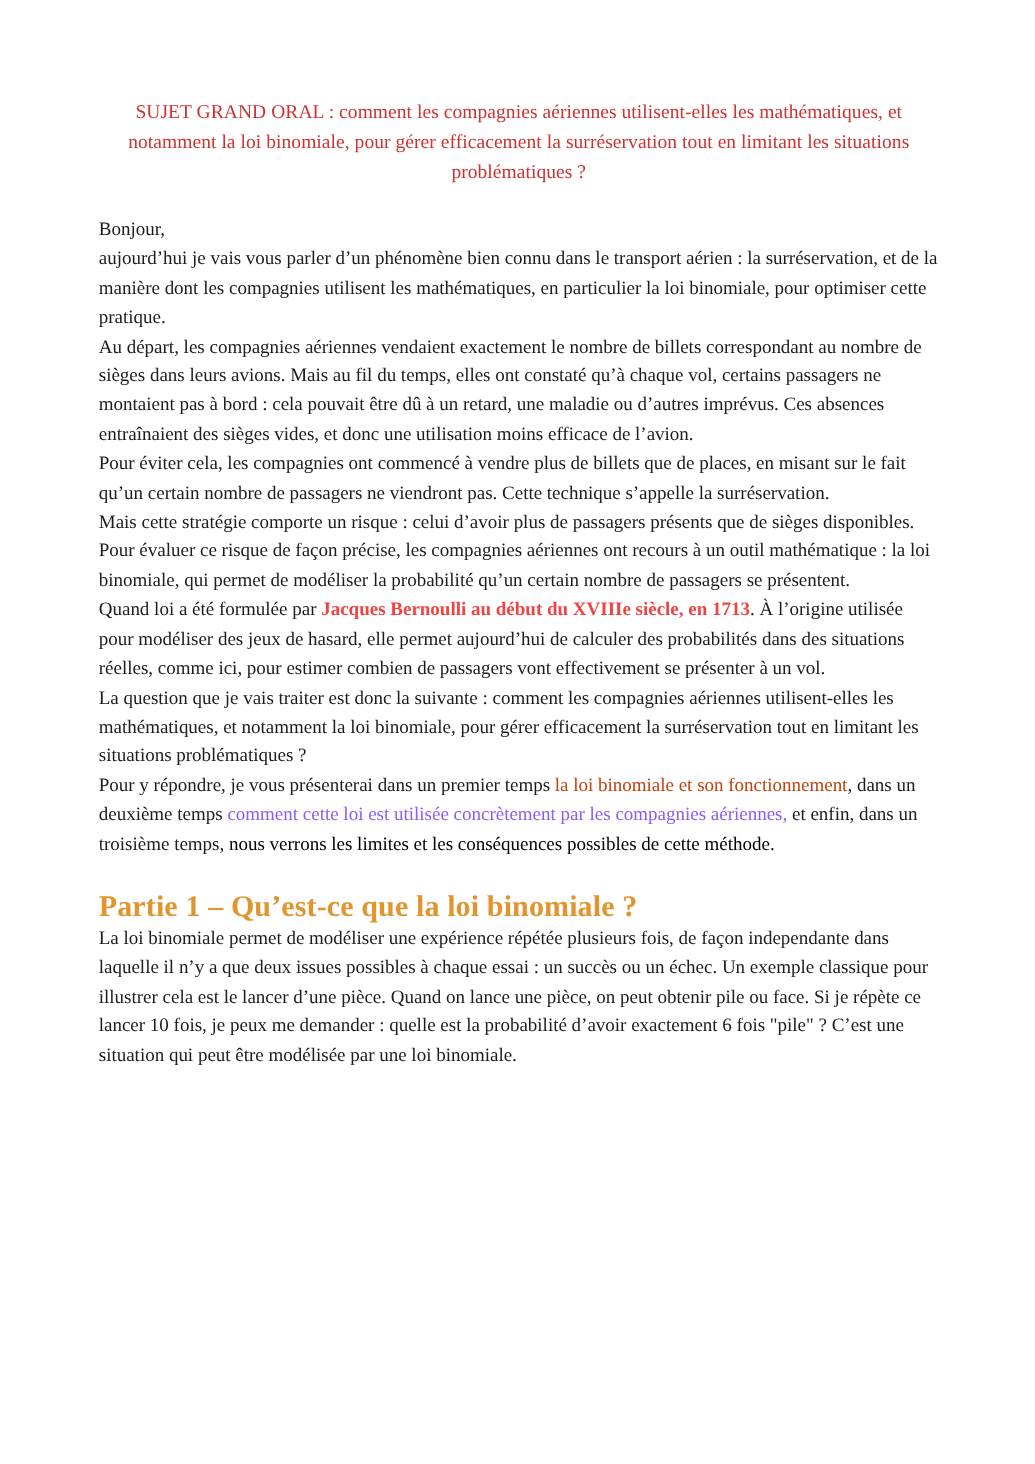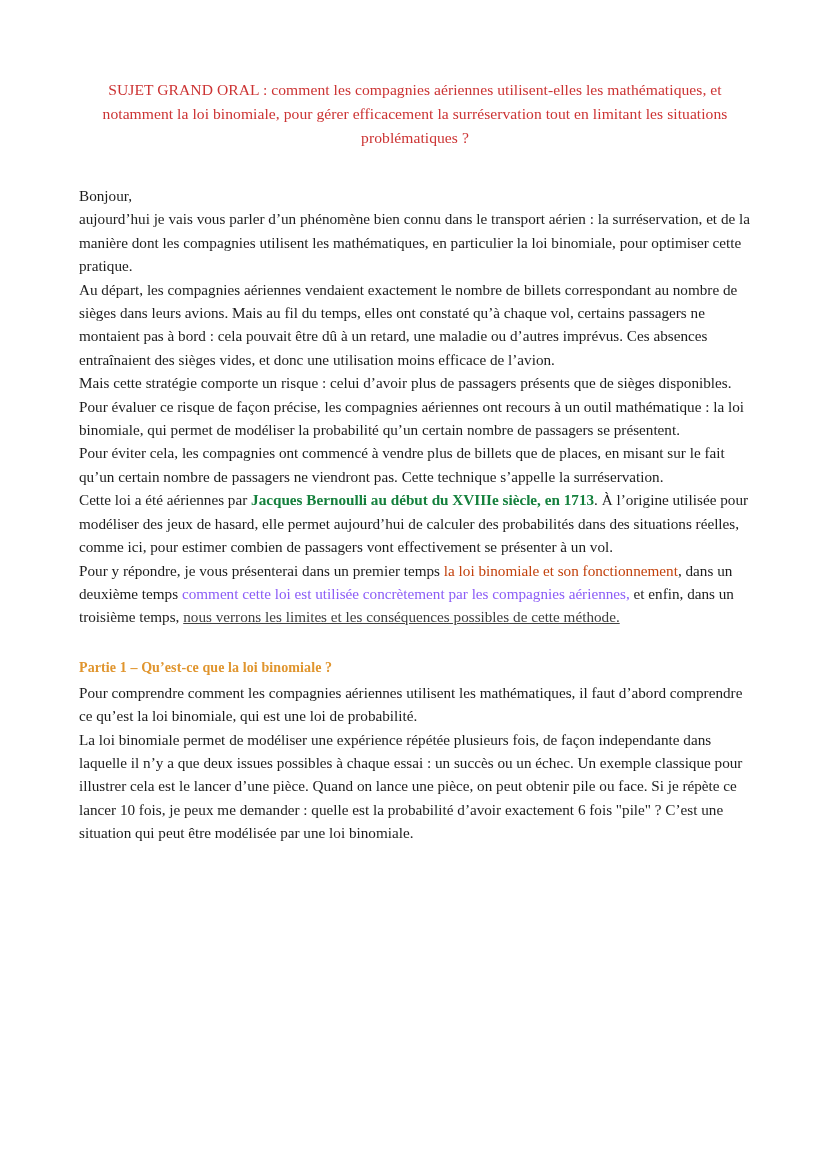--- a/index.html
+++ b/index.html
@@ -46,35 +46,35 @@
   
   .para {
     margin: 0;
     font-size: 15.2px;
     line-height: 23.4px;
     color: #1c1c1c;
     text-align: left;
   }
   .para + .para { }
 
-  .para-first { margin-top: 34px; }
+  .para-first { margin-top: 22px; }
 
   .tight { margin-top: 0 !important; }
 
-  .bold { font-weight: bold; color: #15803d; }
+  .bold { font-weight: bold; color: #ef4444; }
 
   .c-orange { color: #c2410c; }
   .c-red    { color: #8b5cf6; }
-  .c-green  { color: #404040; text-decoration: underline; }
+  .c-green  { color: #000000; }
 
   
   .section-heading {
     margin: 0;
     padding-top: 26px;
-    font-size: 14px;
+    font-size: 24px;
     line-height: 26px;
     font-weight: bold;
     color: #e0952e;
     letter-spacing: 0.1px;
   }
   .after-heading { margin-top: 13px; }
 </style>
 </head>
 <body>
 
@@ -83,33 +83,33 @@
 
     <h1 class="doc-title">SUJET GRAND ORAL : comment les compagnies aériennes utilisent-elles les mathématiques, et notamment la loi binomiale, pour gérer efficacement la surréservation tout en limitant les situations problématiques ?</h1>
 
     <p class="para para-first">
       <span>Bonjour,</span><br>
       <span>aujourd’hui je vais vous parler d’un phénomène bien connu dans le transport aérien : la surréservation, et de la manière dont les compagnies utilisent les mathématiques, en particulier la loi binomiale, pour optimiser cette pratique.</span>
     </p>
 
     <p class="para">Au départ, les compagnies aériennes vendaient exactement le nombre de billets correspondant au nombre de sièges dans leurs avions. Mais au fil du temps, elles ont constaté qu’à chaque vol, certains passagers ne montaient pas à bord : cela pouvait être dû à un retard, une maladie ou d’autres imprévus. Ces absences entraînaient des sièges vides, et donc une utilisation moins efficace de l’avion.</p>
 
+    <p class="para">Pour éviter cela, les compagnies ont commencé à vendre plus de billets que de places, en misant sur le fait qu’un certain nombre de passagers ne viendront pas. Cette technique s’appelle la surréservation.</p>
+
     <p class="para">Mais cette stratégie comporte un risque : celui d’avoir plus de passagers présents que de sièges disponibles. Pour évaluer ce risque de façon précise, les compagnies aériennes ont recours à un outil mathématique : la loi binomiale, qui permet de modéliser la probabilité qu’un certain nombre de passagers se présentent.</p>
 
-    <p class="para">Pour éviter cela, les compagnies ont commencé à vendre plus de billets que de places, en misant sur le fait qu’un certain nombre de passagers ne viendront pas. Cette technique s’appelle la surréservation.</p>
-
     <p class="para">
-      <span>Cette loi a été aériennes par </span><span class="bold">Jacques Bernoulli au début du XVIIIe siècle, en 1713</span><span>. À l’origine utilisée pour modéliser des jeux de hasard, elle permet aujourd’hui de calculer des probabilités dans des situations réelles, comme ici, pour estimer combien de passagers vont effectivement se présenter à un vol.</span>
+      <span>Quand loi a été formulée par </span><span class="bold">Jacques Bernoulli au début du XVIIIe siècle, en 1713</span><span>. À l’origine utilisée pour modéliser des jeux de hasard, elle permet aujourd’hui de calculer des probabilités dans des situations réelles, comme ici, pour estimer combien de passagers vont effectivement se présenter à un vol.</span>
     </p>
 
+    <p class="para">La question que je vais traiter est donc la suivante : comment les compagnies aériennes utilisent-elles les mathématiques, et notamment la loi binomiale, pour gérer efficacement la surréservation tout en limitant les situations problématiques ?</p>
 
     <p class="para">
       <span>Pour y répondre, je vous présenterai dans un premier temps </span><span class="c-orange">la loi binomiale et son fonctionnement</span><span>, dans un deuxième temps </span><span class="c-red">comment cette loi est utilisée concrètement par les compagnies aériennes,</span><span> et enfin, dans un troisième temps, </span><span class="c-green">nous verrons les limites et les conséquences possibles de cette méthode.</span>
     </p>
 
     <h2 class="section-heading">Partie 1 – Qu’est-ce que la loi binomiale ?</h2>
 
-    <p class="para after-heading tight">Pour comprendre comment les compagnies aériennes utilisent les mathématiques, il faut d’abord comprendre ce qu’est la loi binomiale, qui est une loi de probabilité.</p>
 
     <p class="para">La loi binomiale permet de modéliser une expérience répétée plusieurs fois, de façon independante dans laquelle il n’y a que deux issues possibles à chaque essai : un succès ou un échec. Un exemple classique pour illustrer cela est le lancer d’une pièce. Quand on lance une pièce, on peut obtenir pile ou face. Si je répète ce lancer 10 fois, je peux me demander : quelle est la probabilité d’avoir exactement 6 fois "pile" ? C’est une situation qui peut être modélisée par une loi binomiale.</p>
 
   </div>
 </div>
 
 </body></html>

